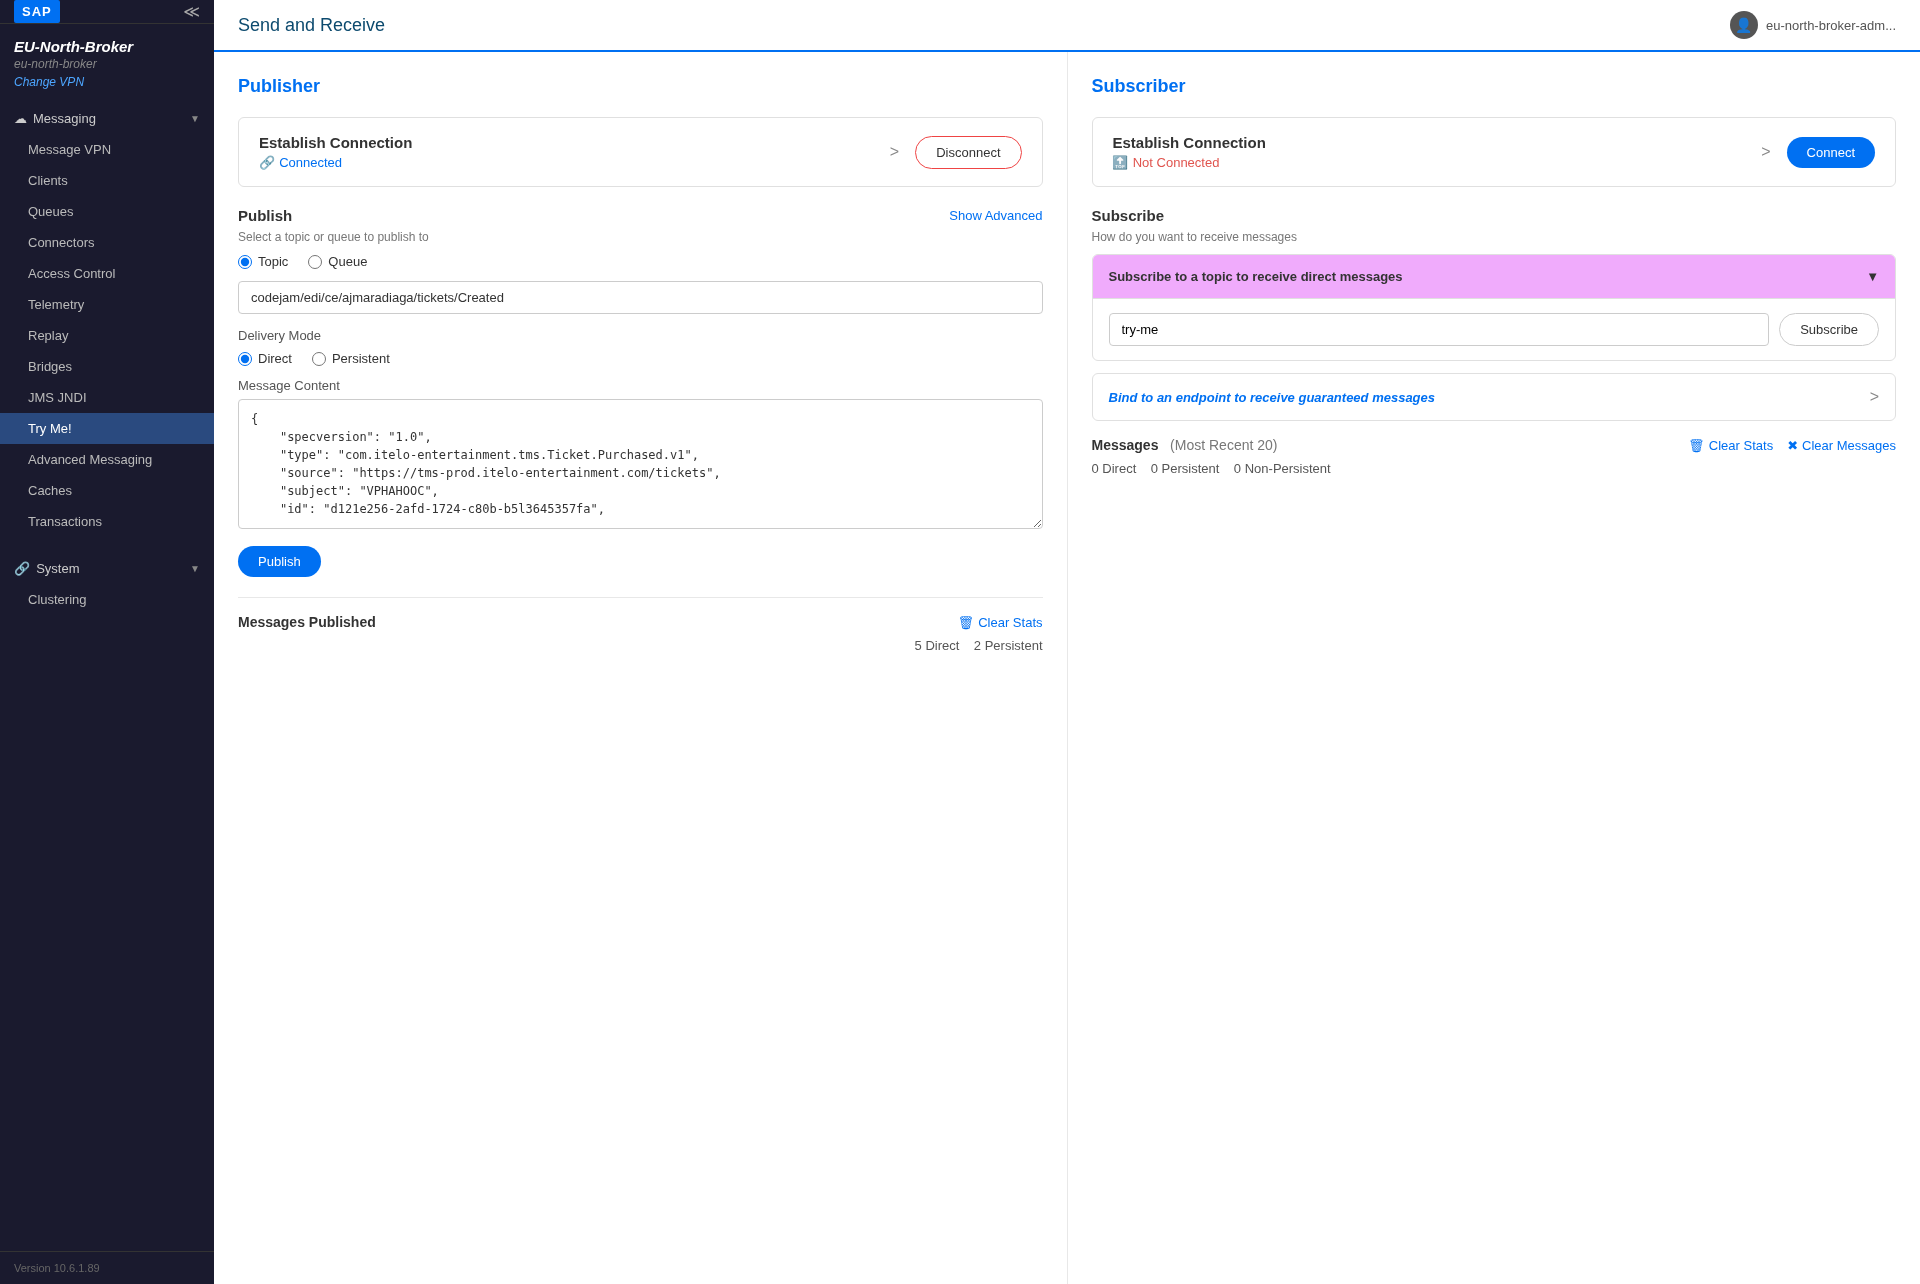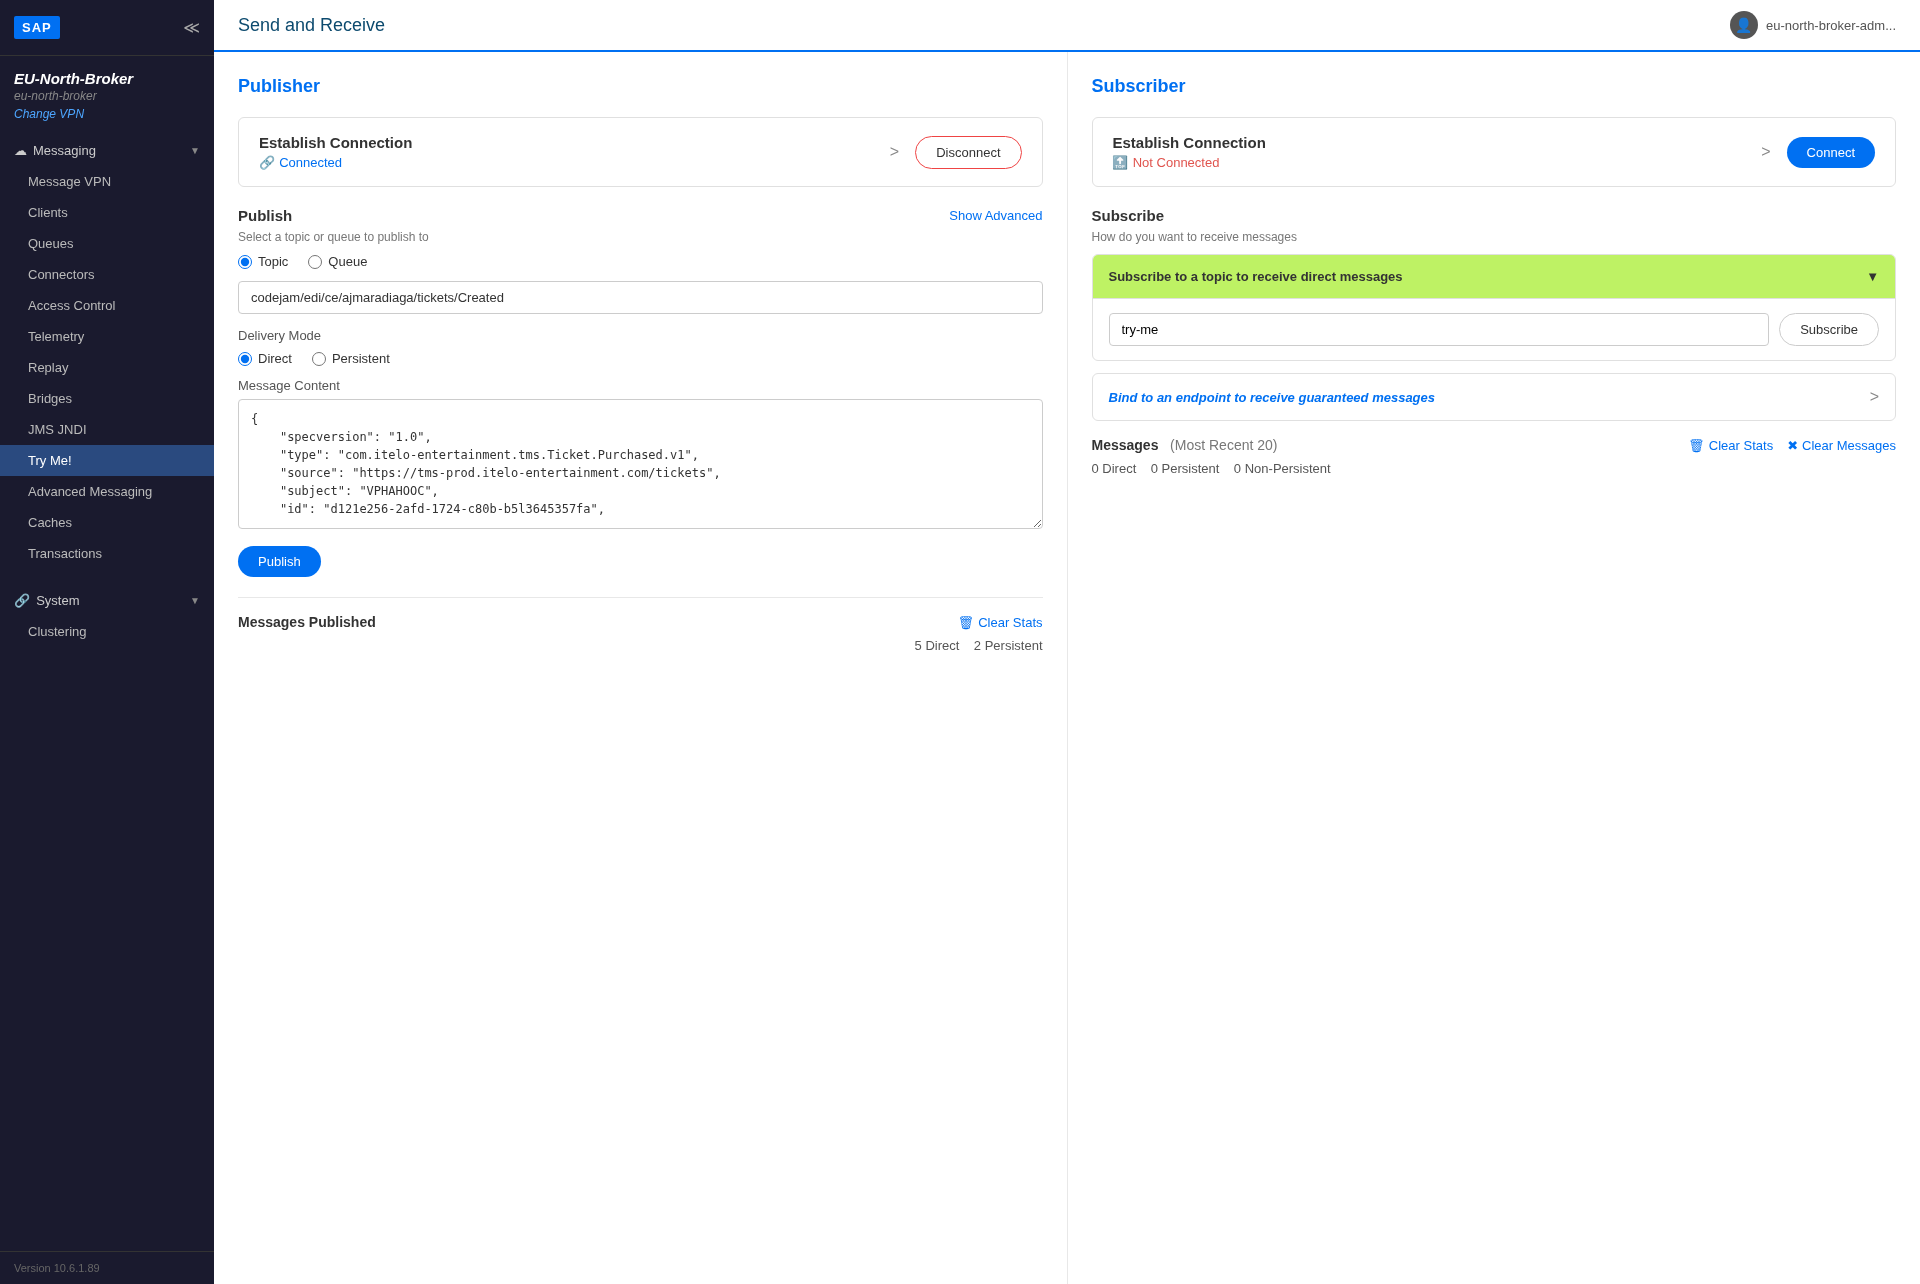--- a/index.html
+++ b/index.html
@@ -13,21 +13,21 @@
       color: #ccc;
       display: flex;
       flex-direction: column;
       height: 100vh;
       overflow-y: auto;
     }
     .sidebar-header {
       display: flex;
       align-items: center;
       justify-content: space-between;
-      padding: 16px 14px;
+      padding: 0 14px;
       border-bottom: 1px solid #333;
     }
     .sap-logo {
       background: #0070f2;
       color: white;
       font-weight: bold;
       font-size: 13px;
       padding: 4px 8px;
       border-radius: 2px;
       letter-spacing: 1px;
@@ -342,21 +342,21 @@
       display: flex;
       align-items: center;
       justify-content: space-between;
       padding: 14px 16px;
       background: #f9f9f9;
       cursor: pointer;
       font-size: 13px;
       font-weight: 600;
       color: #333;
     }
-    .accordion-header.open { background: #bef264; border-bottom: 1px solid #e0e0e0; }
+    .accordion-header.open { background: #f0abfc; border-bottom: 1px solid #e0e0e0; }
     .accordion-body {
       padding: 14px 16px;
     }
     .subscribe-input-row {
       display: flex;
       gap: 10px;
       margin-bottom: 0;
     }
     .subscribe-input {
       flex: 1;

